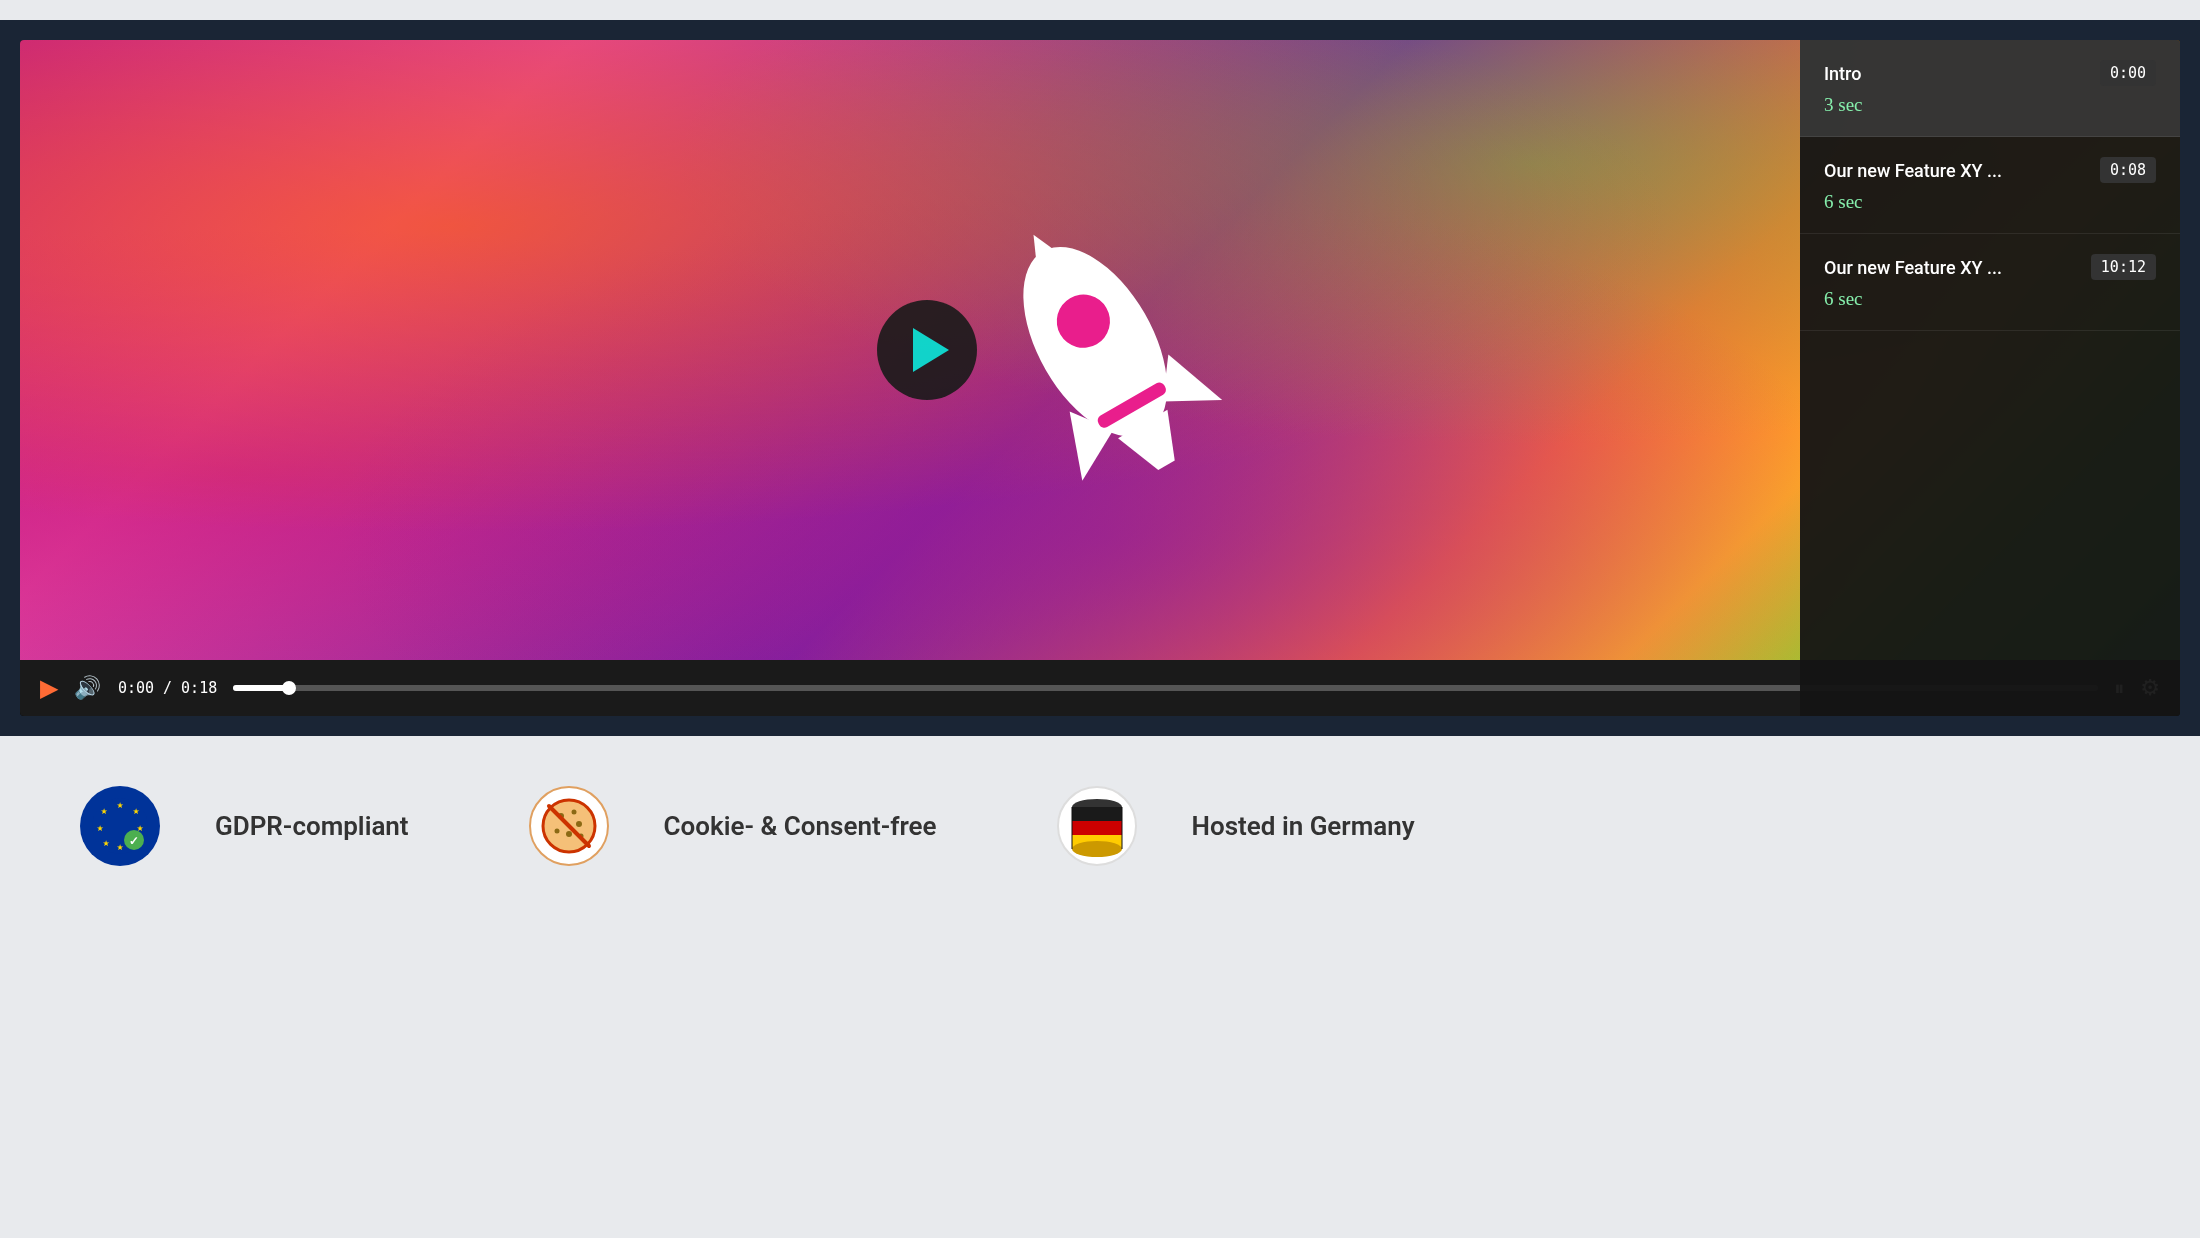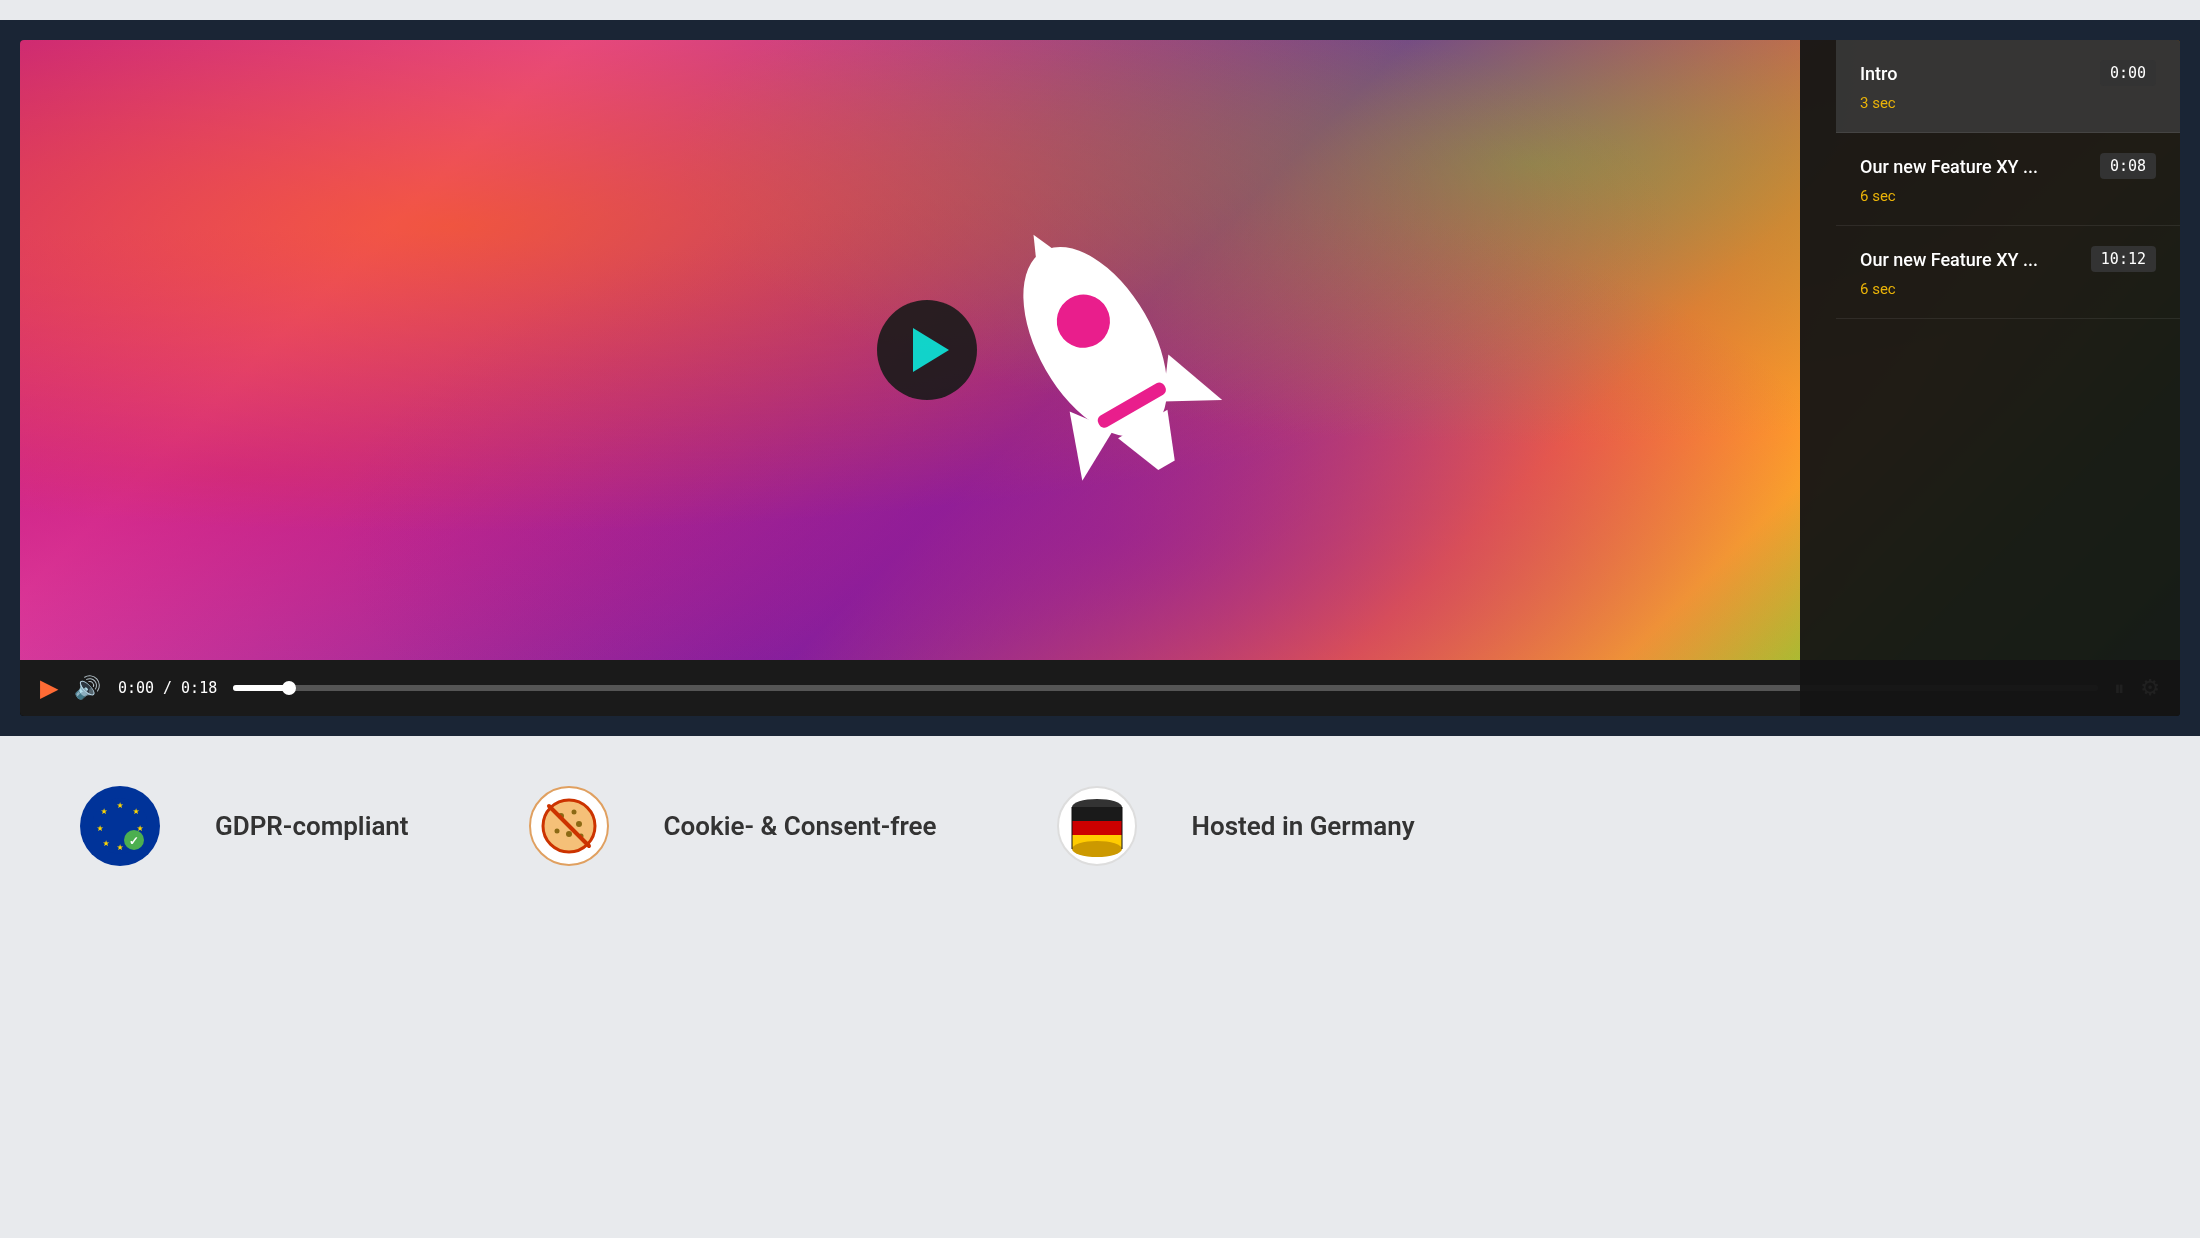--- a/index.html
+++ b/index.html
@@ -103,21 +103,20 @@
       width: 380px;
       background: rgba(20, 20, 20, 0.95);
       height: 100%;
       z-index: 10;
     }
 
     .chapter-item {
       padding: 20px 24px;
       border-bottom: 1px solid rgba(255,255,255,0.08);
       cursor: pointer;
-      margin-left: 36px;
     }
 
     .chapter-item:first-child {
       background: rgba(60, 60, 60, 0.8);
     }
 
     .chapter-header {
       display: flex;
       justify-content: space-between;
       align-items: center;
@@ -133,22 +132,23 @@
     .chapter-time {
       background: #333;
       color: #fff;
       padding: 4px 10px;
       border-radius: 4px;
       font-size: 15px;
       font-family: monospace;
     }
 
     .chapter-duration {
-      color: #eab308;
-      font-size: 15px;
+      color: #86efac;
+      font-size: 19px;
+      font-family: Liberation Serif, serif;
     }
 
     
     .video-controls {
       background: #1a1a1a;
       padding: 14px 20px;
       display: flex;
       align-items: center;
       gap: 16px;
     }

